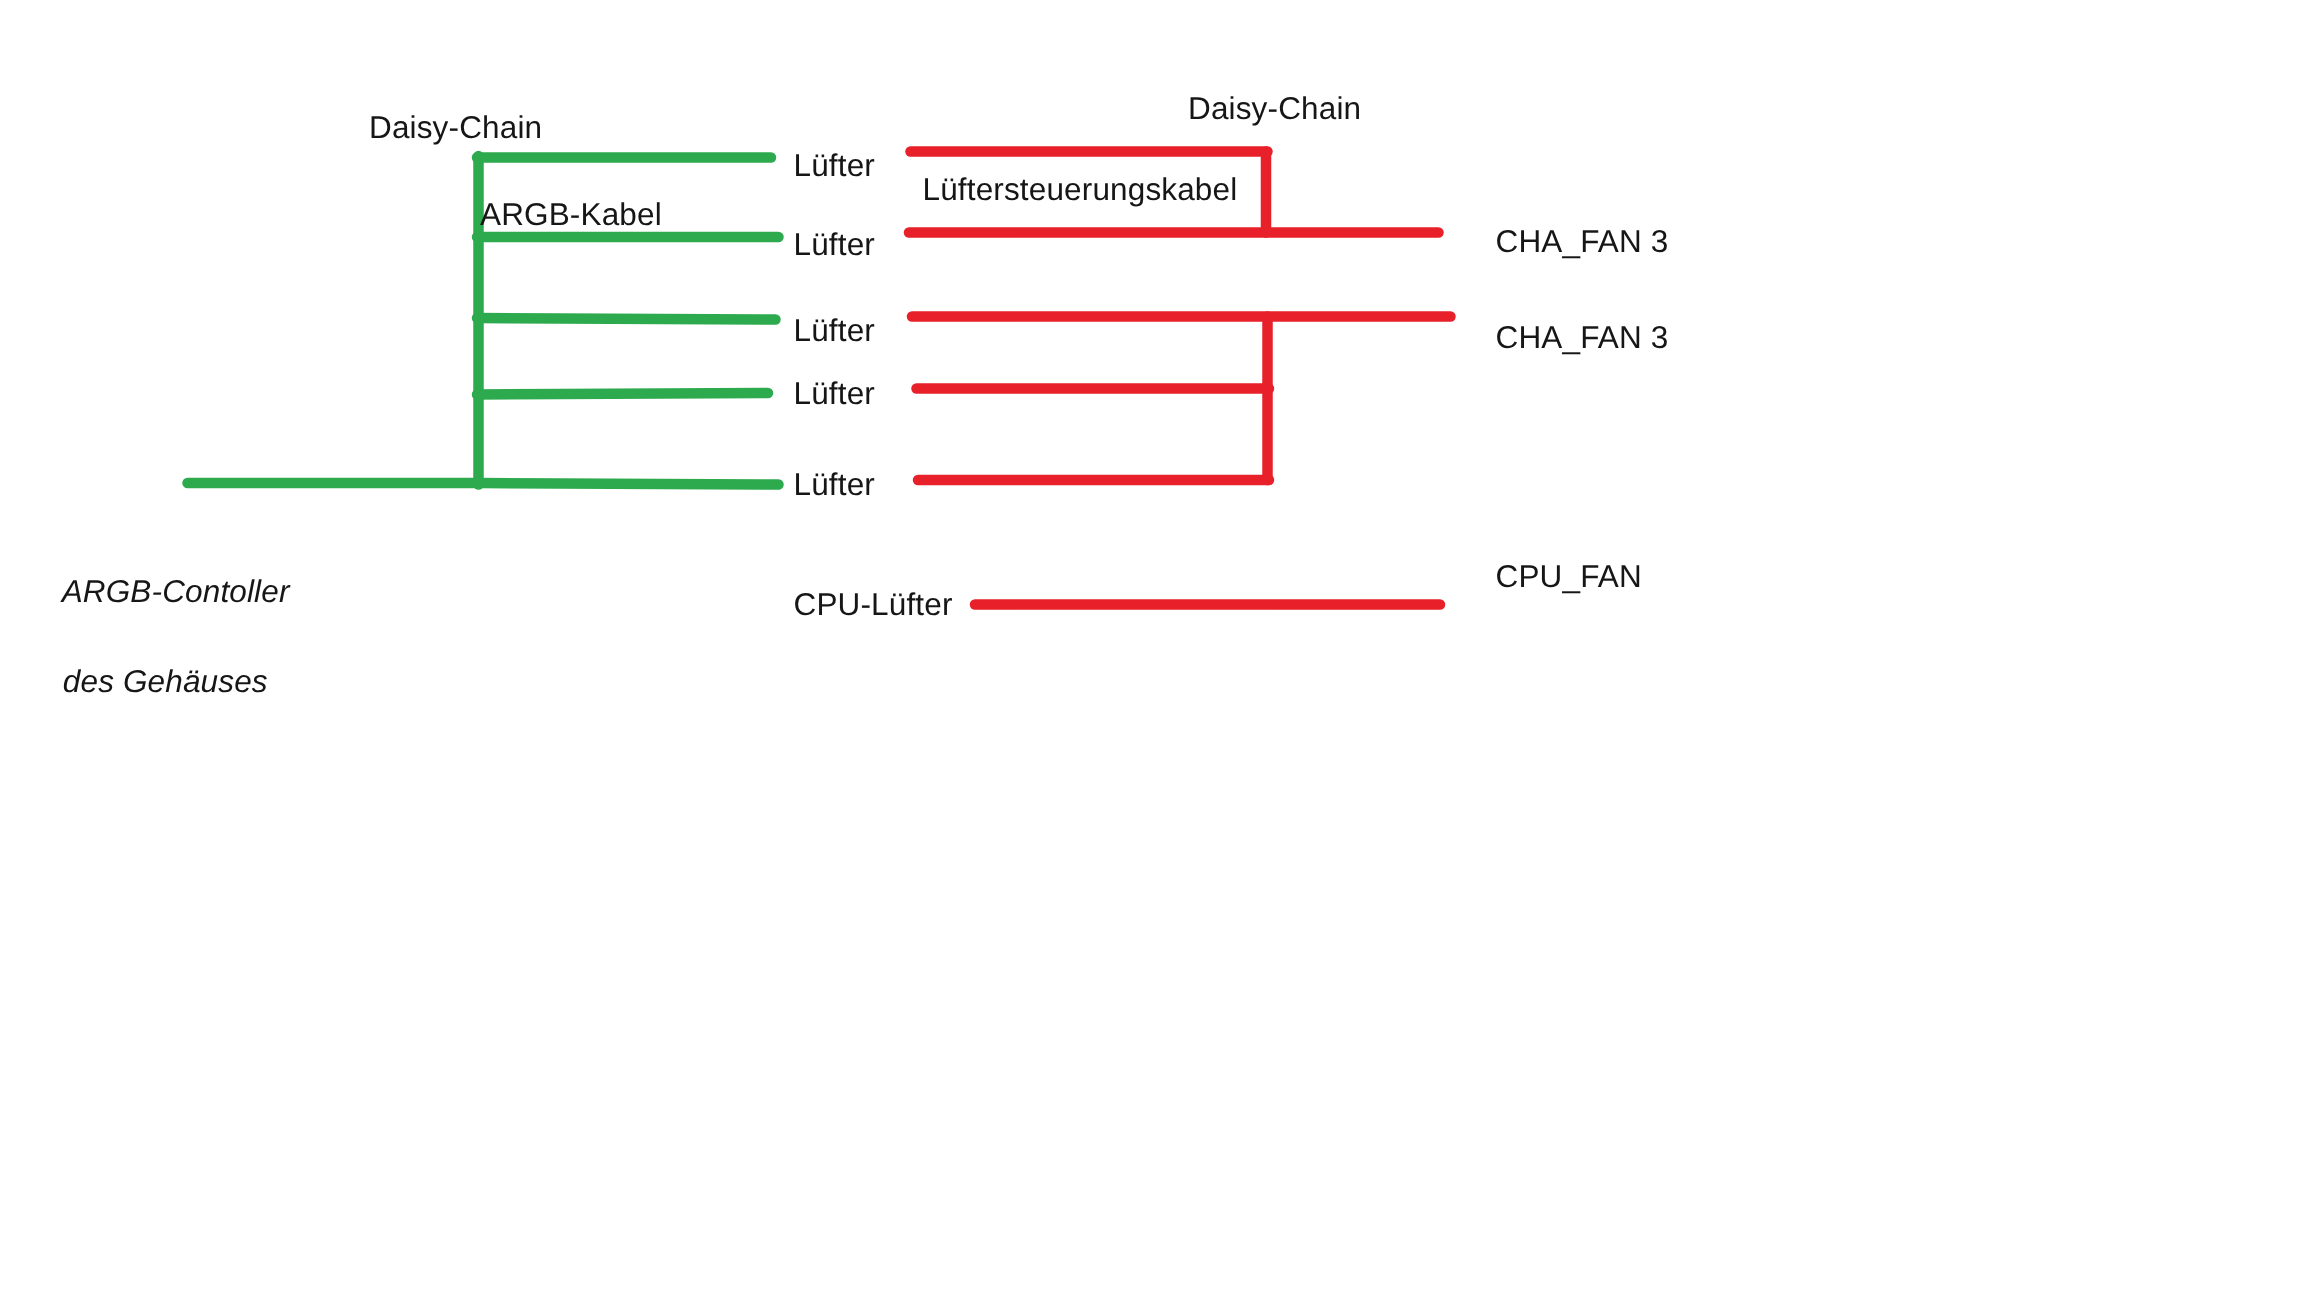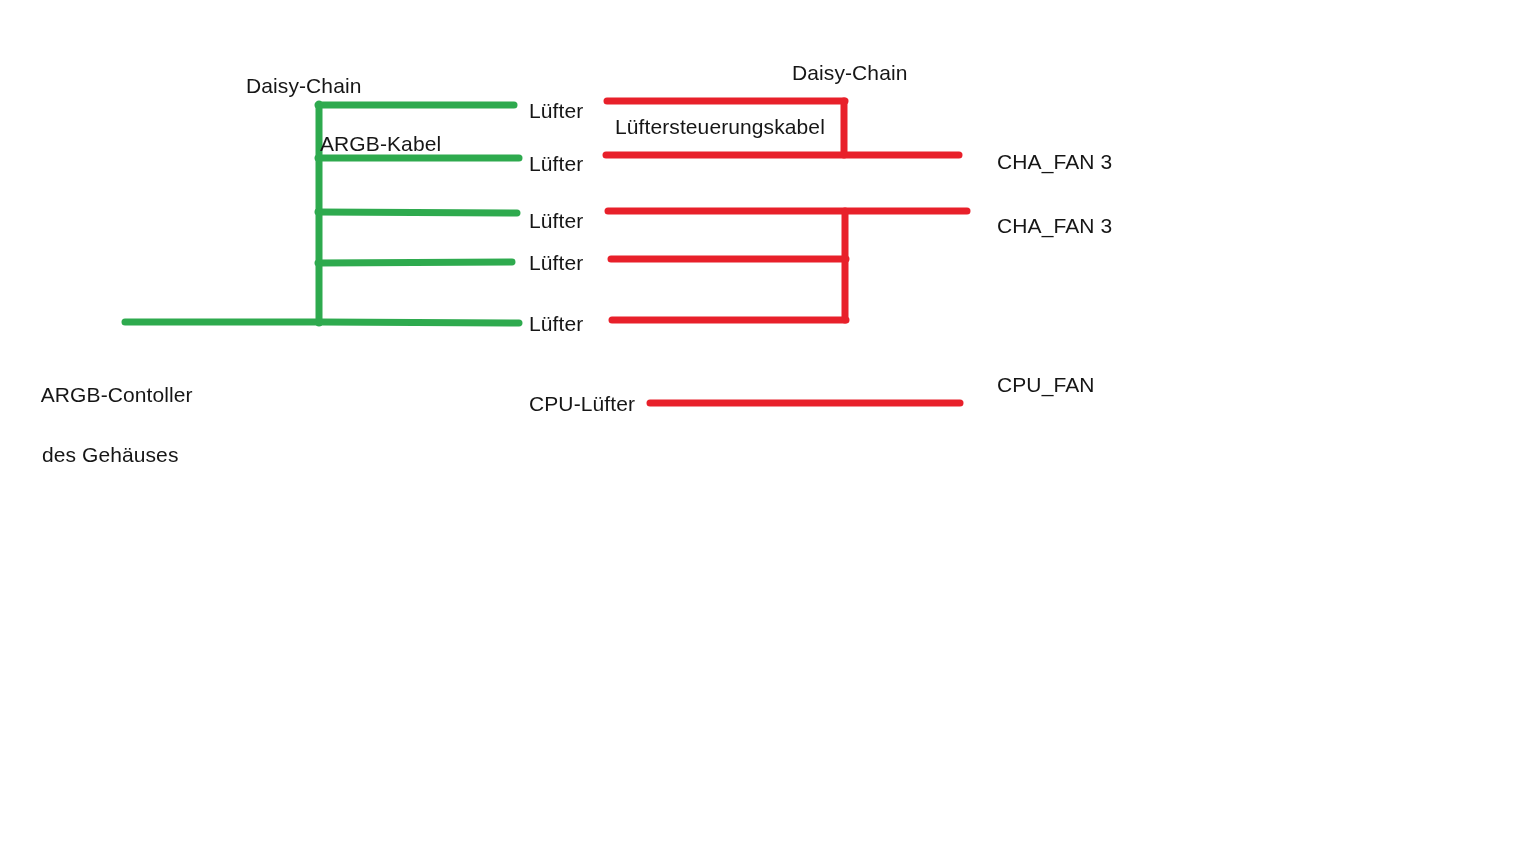--- a/index.html
+++ b/index.html
@@ -27,20 +27,21 @@
     position: absolute;
     font-family: "Liberation Sans", sans-serif;
     font-size: 21px;
     line-height: 26px;
     color: #161616;
     white-space: pre;
     letter-spacing: 0.1px;
   }
   .lbl-2line {
     line-height: 30px;
+    font-style: italic;
   }
   svg { display: block; }
 </style>
 </head>
 <body>
 
 <svg id="diagram-canvas" viewBox="0 0 1536 864" xmlns="http://www.w3.org/2000/svg">
 
   <g stroke="#2eaa4e" stroke-width="7" stroke-linecap="round" fill="none">
 

